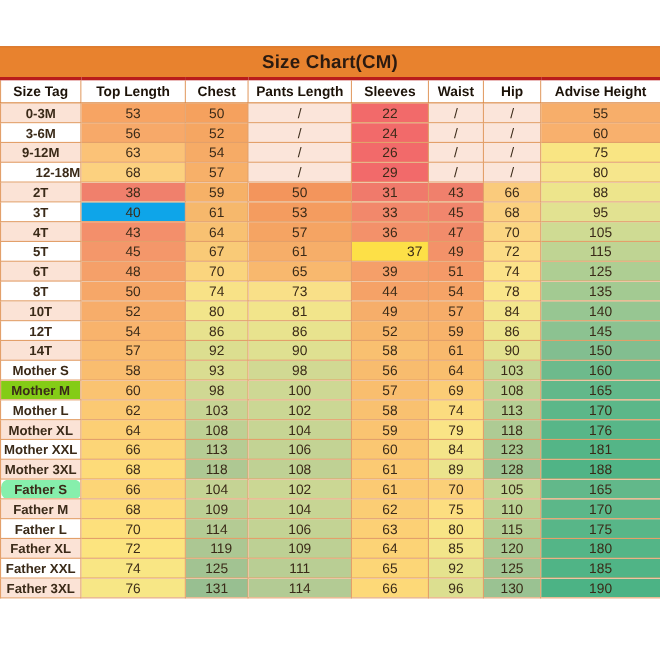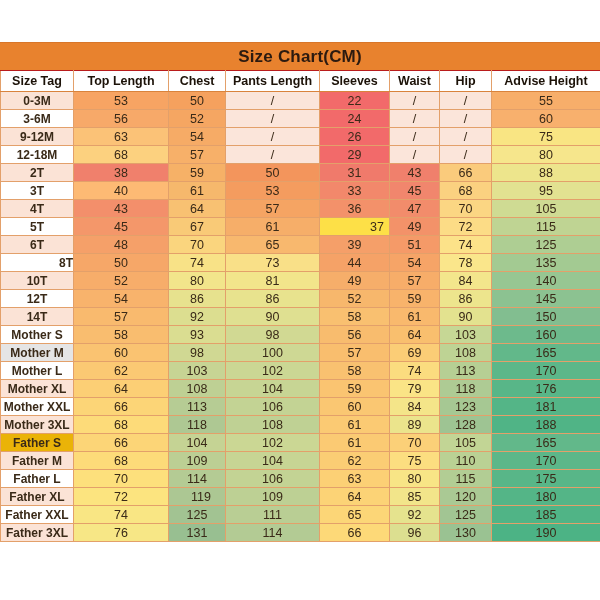--- a/index.html
+++ b/index.html
@@ -52,21 +52,21 @@
     overflow: hidden;
   }
 
   table.size-chart thead th {
     background: #ffffff;
     font-weight: bold;
     font-size: 12.5px;
     color: #1c1208;
     height: 20px;
     border-bottom: 1px solid #d9833c;
-    border-top: 1px solid #b91c1c;
+    border-top: 3px solid #b91c1c;
   }
 
   td.tag {
     font-weight: bold;
     font-size: 12px;
     color: #150d06;
   }
 
   td.val {
     font-weight: normal;
@@ -139,42 +139,42 @@
           <td class="tag" style="background: rgb(251, 227, 214);">9-12M</td>
           <td class="val" style="background: rgb(251, 194, 119);">63</td>
           <td class="val" style="background: rgb(246, 171, 102);">54</td>
           <td class="val" style="background: rgb(251, 229, 218);">/</td>
           <td class="val" style="background: rgb(242, 106, 106);">26</td>
           <td class="val" style="background: rgb(251, 229, 218);">/</td>
           <td class="val" style="background: rgb(251, 229, 218);">/</td>
           <td class="val" style="background: rgb(249, 229, 131);">75</td>
         </tr>
         <tr>
-          <td class="tag" style="background: rgb(255, 255, 255);">12-18M</td>
+          <td class="tag" style="background: rgb(255, 255, 255); text-align: right;">12-18M</td>
           <td class="val" style="background: rgb(252, 209, 127);">68</td>
           <td class="val" style="background: rgb(247, 176, 105);">57</td>
           <td class="val" style="background: rgb(251, 229, 218);">/</td>
           <td class="val" style="background: rgb(242, 106, 106);">29</td>
           <td class="val" style="background: rgb(251, 229, 218);">/</td>
           <td class="val" style="background: rgb(251, 229, 218);">/</td>
           <td class="val" style="background: rgb(246, 230, 140);">80</td>
         </tr>
         <tr>
           <td class="tag" style="background: rgb(251, 227, 214);">2T</td>
           <td class="val" style="background: rgb(240, 128, 108);">38</td>
           <td class="val" style="background: rgb(246, 177, 103);">59</td>
           <td class="val" style="background: rgb(243, 149, 92);">50</td>
           <td class="val" style="background: rgb(240, 122, 107);">31</td>
           <td class="val" style="background: rgb(240, 128, 108);">43</td>
           <td class="val" style="background: rgb(250, 203, 124);">66</td>
           <td class="val" style="background: rgb(237, 229, 140);">88</td>
         </tr>
         <tr>
           <td class="tag" style="background: rgb(255, 255, 255);">3T</td>
-          <td class="val" style="background: #fdba74;">40</td>
+          <td class="val" style="background: #0ea5e9;">40</td>
           <td class="val" style="background: rgb(246, 184, 108);">61</td>
           <td class="val" style="background: rgb(244, 156, 95);">53</td>
           <td class="val" style="background: rgb(242, 136, 107);">33</td>
           <td class="val" style="background: rgb(241, 134, 109);">45</td>
           <td class="val" style="background: rgb(251, 209, 128);">68</td>
           <td class="val" style="background: rgb(226, 226, 145);">95</td>
         </tr>
         <tr>
           <td class="tag" style="background: rgb(251, 227, 214); margin-left: 16px;">4T</td>
           <td class="val" style="background: rgb(243, 143, 107);">43</td>
@@ -199,21 +199,21 @@
           <td class="tag" style="background: rgb(251, 227, 214); margin-left: 24px;">6T</td>
           <td class="val" style="background: rgb(245, 160, 105);">48</td>
           <td class="val" style="background: rgb(250, 213, 126);">70</td>
           <td class="val" style="background: rgb(248, 184, 110);">65</td>
           <td class="val" style="background: rgb(245, 159, 105);">39</td>
           <td class="val" style="background: rgb(245, 154, 104);">51</td>
           <td class="val" style="background: rgb(252, 226, 137);">74</td>
           <td class="val" style="background: rgb(174, 206, 147);">125</td>
         </tr>
         <tr>
-          <td class="tag" style="background: rgb(255, 255, 255); text-align: right;">8T</td>
+          <td class="tag" style="background: rgb(255, 255, 255);">8T</td>
           <td class="val" style="background: rgb(246, 167, 104);">50</td>
           <td class="val" style="background: rgb(248, 226, 135);">74</td>
           <td class="val" style="background: rgb(249, 224, 136);">73</td>
           <td class="val" style="background: rgb(245, 162, 103);">44</td>
           <td class="val" style="background: rgb(246, 164, 103);">54</td>
           <td class="val" style="background: rgb(250, 230, 139);">78</td>
           <td class="val" style="background: rgb(163, 202, 146);">135</td>
         </tr>
         <tr>
           <td class="tag" style="background: rgb(251, 227, 214);">10T</td>
@@ -249,21 +249,21 @@
           <td class="tag" style="background: rgb(255, 255, 255);">Mother S</td>
           <td class="val" style="background: rgb(249, 189, 111);">58</td>
           <td class="val" style="background: rgb(218, 221, 145);">93</td>
           <td class="val" style="background: rgb(209, 217, 147);">98</td>
           <td class="val" style="background: rgb(248, 188, 110);">56</td>
           <td class="val" style="background: rgb(249, 191, 110);">64</td>
           <td class="val" style="background: rgb(198, 215, 149);">103</td>
           <td class="val" style="background: rgb(109, 186, 140);">160</td>
         </tr>
         <tr>
-          <td class="tag" style="background: #e5e5e5; text-align: center;">Mother M</td>
+          <td class="tag" style="background: #84cc16; text-align: center;">Mother M</td>
           <td class="val" style="background: rgb(250, 195, 113);">60</td>
           <td class="val" style="background: rgb(208, 216, 147);">98</td>
           <td class="val" style="background: rgb(206, 216, 148);">100</td>
           <td class="val" style="background: rgb(249, 190, 110);">57</td>
           <td class="val" style="background: rgb(251, 205, 118);">69</td>
           <td class="val" style="background: rgb(190, 211, 148);">108</td>
           <td class="val" style="background: rgb(98, 184, 138);">165</td>
         </tr>
         <tr>
           <td class="tag" style="background: rgb(255, 255, 255);">Mother L</td>
@@ -299,21 +299,21 @@
           <td class="tag" style="background: rgb(251, 227, 214);">Mother 3XL</td>
           <td class="val" style="background: rgb(253, 219, 121);">68</td>
           <td class="val" style="background: rgb(174, 200, 147);">118</td>
           <td class="val" style="background: rgb(191, 209, 148);">108</td>
           <td class="val" style="background: rgb(251, 202, 115);">61</td>
           <td class="val" style="background: rgb(235, 228, 140);">89</td>
           <td class="val" style="background: rgb(158, 196, 147);">128</td>
           <td class="val" style="background: rgb(80, 180, 134);">188</td>
         </tr>
         <tr>
-          <td class="tag" style="background: #eab308;">Father S</td>
+          <td class="tag" style="background: #86efac; border-radius: 7px;">Father S</td>
           <td class="val" style="background: rgb(252, 213, 119);">66</td>
           <td class="val" style="background: rgb(197, 211, 148);">104</td>
           <td class="val" style="background: rgb(203, 215, 148);">102</td>
           <td class="val" style="background: rgb(251, 202, 115);">61</td>
           <td class="val" style="background: rgb(251, 208, 120);">70</td>
           <td class="val" style="background: rgb(194, 213, 149);">105</td>
           <td class="val" style="background: rgb(98, 184, 138);">165</td>
         </tr>
         <tr>
           <td class="tag" style="background: rgb(251, 227, 214);">Father M</td>

